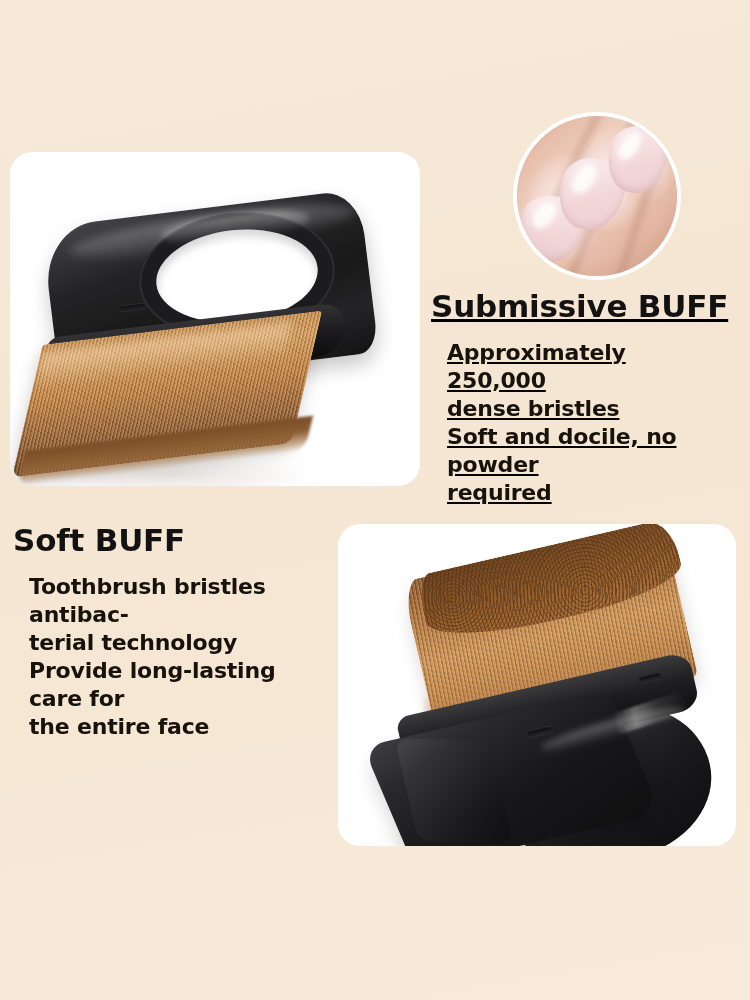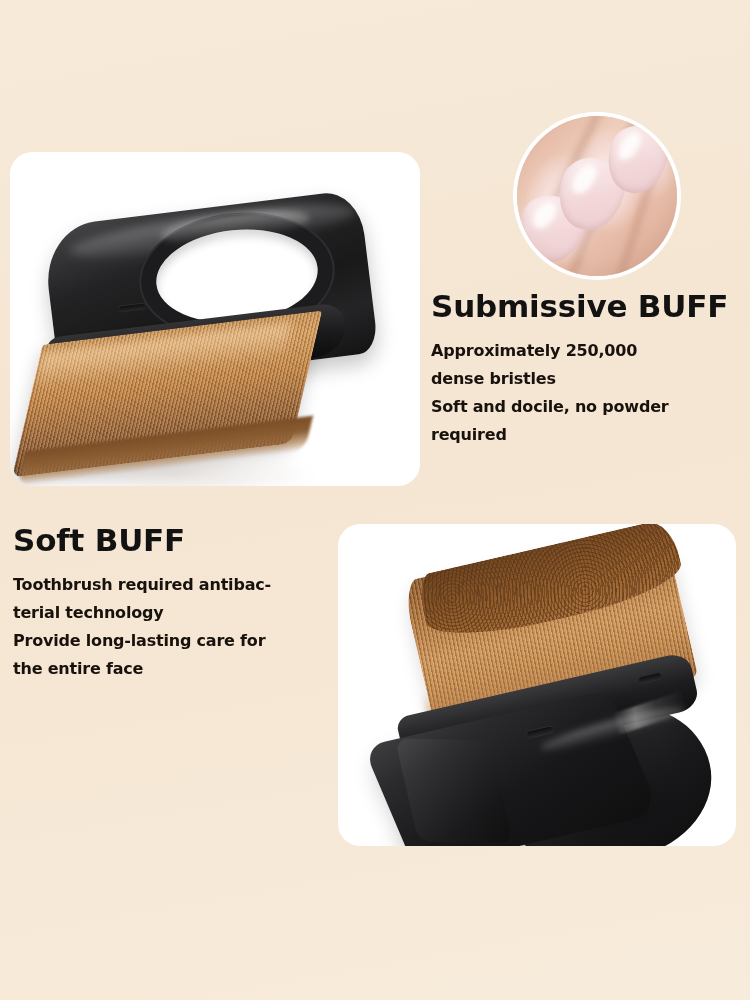--- a/index.html
+++ b/index.html
@@ -98,34 +98,34 @@
   #nail-inset .nail.n3 { left: 57%; top: 6%;  width: 36%; height: 42%; transform: rotate(14deg); }
   #nail-inset .vignette {
     position: absolute;
     inset: 0;
     border-radius: 50%;
     background: radial-gradient(circle at 50% 45%, rgba(0,0,0,0) 58%, rgba(150,100,85,0.18) 100%);
   }
 
   
   .text-block { position: absolute; }
-  #text-submissive { left: 431px; top: 290px; width: 305px; }
+  #text-submissive { left: 431px; top: 290px; width: 305px; text-decoration: underline; }
   #text-clean      { left: 13px;  top: 524px; width: 330px; }
 
   .heading {
     margin: 0 0 14px 0;
     font-size: 31px;
     font-weight: 700;
     line-height: 1.05;
     color: #121212;
     letter-spacing: -0.2px;
   }
   .body-line {
-    margin: 0;
-    font-size: 16px;
+    margin: 16px;
+    font-size: 22px;
     font-weight: 600;
     line-height: 28px;
     color: #18120d;
     letter-spacing: -0.2px;
     white-space: pre-line;
   }
 
   
   .brush-stage { position: absolute; inset: 0; }
 
@@ -405,21 +405,21 @@
   <div class="text-block" id="text-submissive">
     <h2 class="heading">Submissive BUFF</h2>
     <p class="body-line">Approximately 250,000
 dense bristles
 Soft and docile, no powder
 required</p>
   </div>
 
   <div class="text-block" id="text-clean">
     <h2 class="heading">Soft BUFF</h2>
-    <p class="body-line">Toothbrush required antibac-
+    <p class="body-line">Toothbrush bristles antibac-
 terial technology
 Provide long-lasting care for
 the entire face</p>
   </div>
 
   <div class="product-card" id="card-bottom-right">
     <div class="brush-stage" id="brush-bottom">
       <div class="shadow-soft" style="left:40px; top:296px; width:290px; height:40px;"></div>
 
       <div class="bristle-head"></div>

